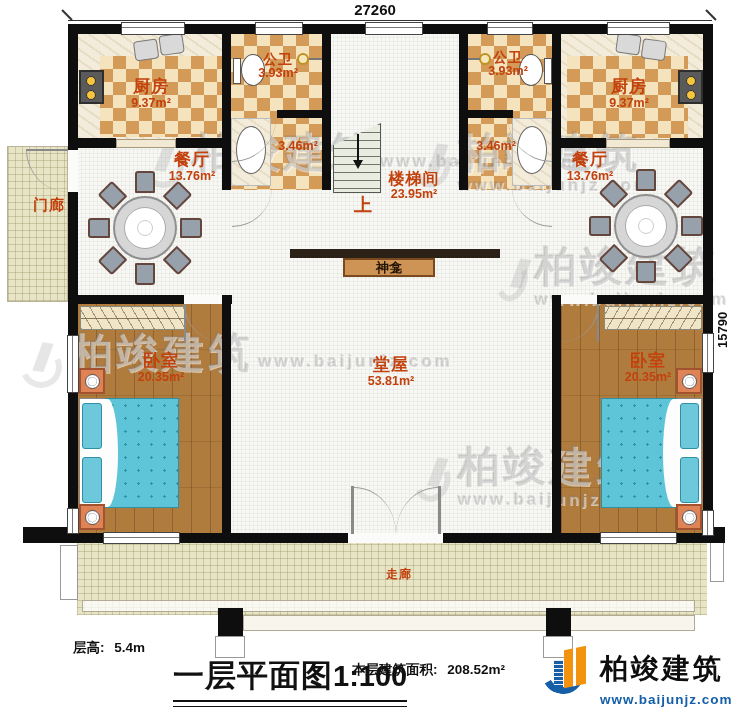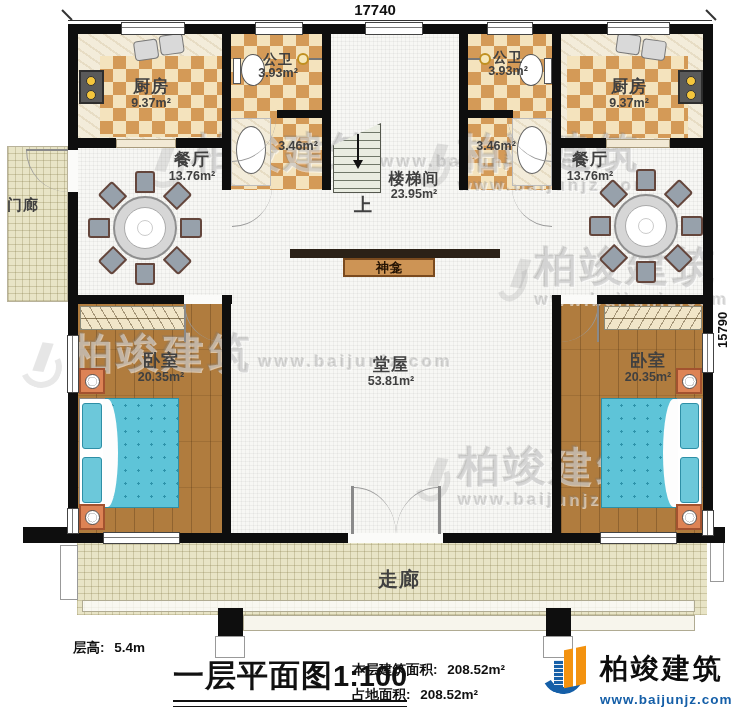--- a/index.html
+++ b/index.html
@@ -22,21 +22,21 @@
   .wall{background:#0e0e0e;z-index:40;}
   .counter{background:#f2e9d5;border:1px solid #a89a7c;z-index:41;}
   .win-h{background:#fff;border:1px solid #444;z-index:50;
     background-image:linear-gradient(to bottom,transparent 4px,#777 4px,#777 5px,transparent 5px);}
   .win-v{background:#fff;border:1px solid #444;z-index:50;
     background-image:linear-gradient(to right,transparent 4px,#777 4px,#777 5px,transparent 5px);}
   .gap{background:#fbfbf9;z-index:50;}
   .arc{border:0 solid #9a9a9a;z-index:52;}
   .leaf{background:#8a8a8a;z-index:52;}
   .lbl{position:absolute;transform:translateX(-50%);text-align:center;font-weight:bold;
-       line-height:1.1;white-space:nowrap;z-index:60;color:#404040;}
+       line-height:1.1;white-space:nowrap;z-index:60;color:#c2410c;}
   .lbl .nm{display:block;font-size:17px;letter-spacing:1px;}
   .lbl .nm.sm{font-size:14px;}
   .lbl .ar{display:block;font-size:12.5px;}
   .wm{position:absolute;z-index:20;display:flex;align-items:flex-start;pointer-events:none;}
   .wm .wmtxt{font-weight:bold;color:rgba(150,150,150,.30);
        text-shadow:1px 1px 0 rgba(255,255,255,.55),-1px -1px 0 rgba(110,110,110,.18);}
   .wm .t1{font-size:42px;letter-spacing:4px;line-height:1;}
   .wm .t2{font-size:17px;letter-spacing:3px;line-height:1.4;}
   .wmicon{width:30px;height:30px;border:6px solid rgba(150,150,150,.22);border-radius:50%;
        border-top-color:transparent;border-left-color:transparent;transform:rotate(20deg);
@@ -51,21 +51,21 @@
   .dim{font-weight:bold;font-size:15px;z-index:70;}
   .ftxt{position:absolute;font-size:13.5px;font-weight:bold;z-index:70;white-space:nowrap;}
   .stairs{background:repeating-linear-gradient(180deg,#6f7668 0 1px,#e9ece1 1px 8px);
        border:1px solid #55584e;clip-path:polygon(0 32%,100% 0,100% 100%,0 100%);z-index:30;}
 </style>
 </head>
 <body>
 
 <div id="canvas">
 
-  <div class="abs dim" style="left:340px;top:1px;width:70px;text-align:center;">17740</div>
+  <div class="abs dim" style="left:340px;top:1px;width:70px;text-align:center;">27260</div>
   <div class="abs" style="left:68px;top:20px;width:644px;height:1px;background:#333;z-index:70;"></div>
   <div class="abs" style="left:60px;top:14px;width:14px;height:2px;background:#333;transform:rotate(45deg);z-index:70;"></div>
   <div class="abs" style="left:704px;top:14px;width:14px;height:2px;background:#333;transform:rotate(45deg);z-index:70;"></div>
 
   <div class="abs dim" style="left:715px;top:272px;height:76px;writing-mode:vertical-rl;transform:rotate(180deg);font-size:13px;">15790</div>
 
   <div class="abs floor-lite" style="left:77px;top:33px;width:626px;height:501px;"></div>
   <div class="abs marble" style="left:77px;top:33px;width:145px;height:115px;"></div>
   <div class="abs checker" style="left:100px;top:56px;width:122px;height:81px;"></div>
   <div class="abs marble" style="left:558px;top:33px;width:145px;height:115px;"></div>
@@ -302,41 +302,37 @@
     <span class="ar">53.81m²</span>
   </div>
   <div class="lbl" style="left:161px;top:352px;">
     <span class="nm">卧室</span>
     <span class="ar">20.35m²</span>
   </div>
   <div class="lbl" style="left:648px;top:352px;">
     <span class="nm">卧室</span>
     <span class="ar">20.35m²</span>
   </div>
-  <div class="lbl" style="left:23px;top:197px;">
+  <div class="lbl" style="left:49px;top:197px;">
     <span class="nm" style="font-size:15px;">门廊</span>
   </div>
   <div class="lbl" style="left:399px;top:568px;">
-    <span class="nm" style="font-size:20px;">走廊</span>
+    <span class="nm" style="font-size:12px;">走廊</span>
   </div>
 
   <div class="ftxt" style="left:73px;top:639px;">
     <span>层高:</span>
     <span style="margin-left:6px;">5.4m</span>
   </div>
   <div class="abs" style="left:133px;top:655px;z-index:70;font-weight:bold;white-space:nowrap;margin-left:40px;">
     <span style="font-size:31px;letter-spacing:1px;">一层平面图</span><span style="font-size:29px;">1:100</span>
     <div style="margin-top:3px;height:4px;border-top:2px solid #111;border-bottom:1px solid #111;"></div>
   </div>
   <div class="ftxt" style="left:352px;top:661px;">
     <span>本层建筑面积:</span>
-    <span style="margin-left:6px;">208.52m²</span>
-  </div>
-  <div class="ftxt" style="left:352px;top:686px;">
-    <span>占地面积:</span>
     <span style="margin-left:6px;">208.52m²</span>
   </div>
 
   <div class="abs" style="left:542px;top:646px;width:54px;height:56px;z-index:70;">
     <div class="abs" style="left:0;top:6px;width:42px;height:42px;border:7px solid #155fa8;border-radius:50%;border-top-color:transparent;border-left-color:transparent;transform:rotate(15deg);"></div>
     <div class="abs" style="left:12px;top:14px;width:9px;height:28px;background:#155fa8;background-image:repeating-linear-gradient(0deg,transparent 0 3px,rgba(255,255,255,.9) 3px 4px);"></div>
     <div class="abs" style="left:22px;top:2px;width:22px;height:38px;transform:skewY(-12deg);background:linear-gradient(90deg,#f3920f 0 9px,#fff 9px 12px,#f3920f 12px 100%);"></div>
   </div>
   <div class="abs" style="left:600px;top:650px;z-index:70;white-space:nowrap;">
     <div style="font-size:28px;font-weight:bold;letter-spacing:3px;color:#0d0d0d;">柏竣建筑</div>

